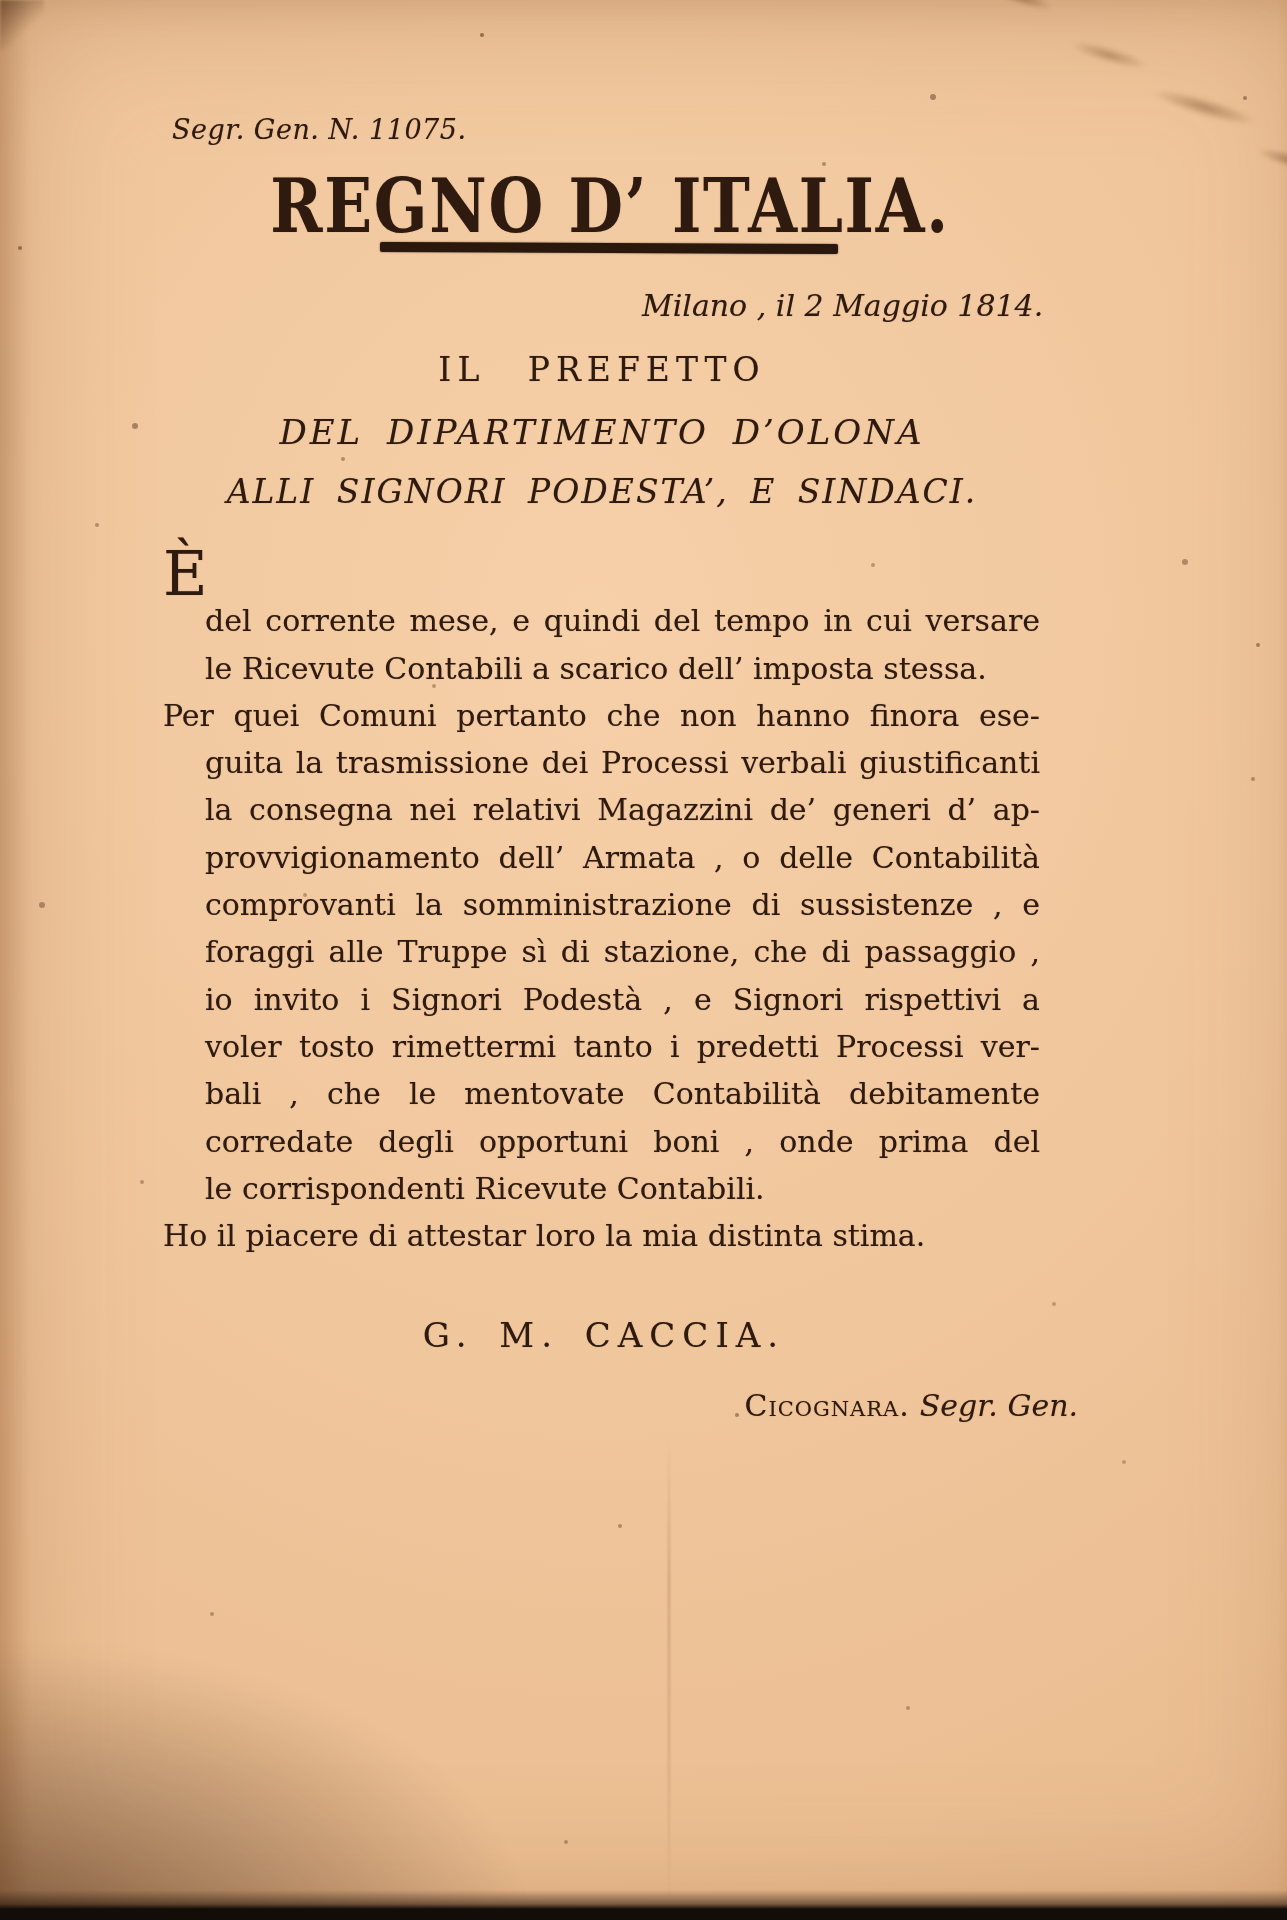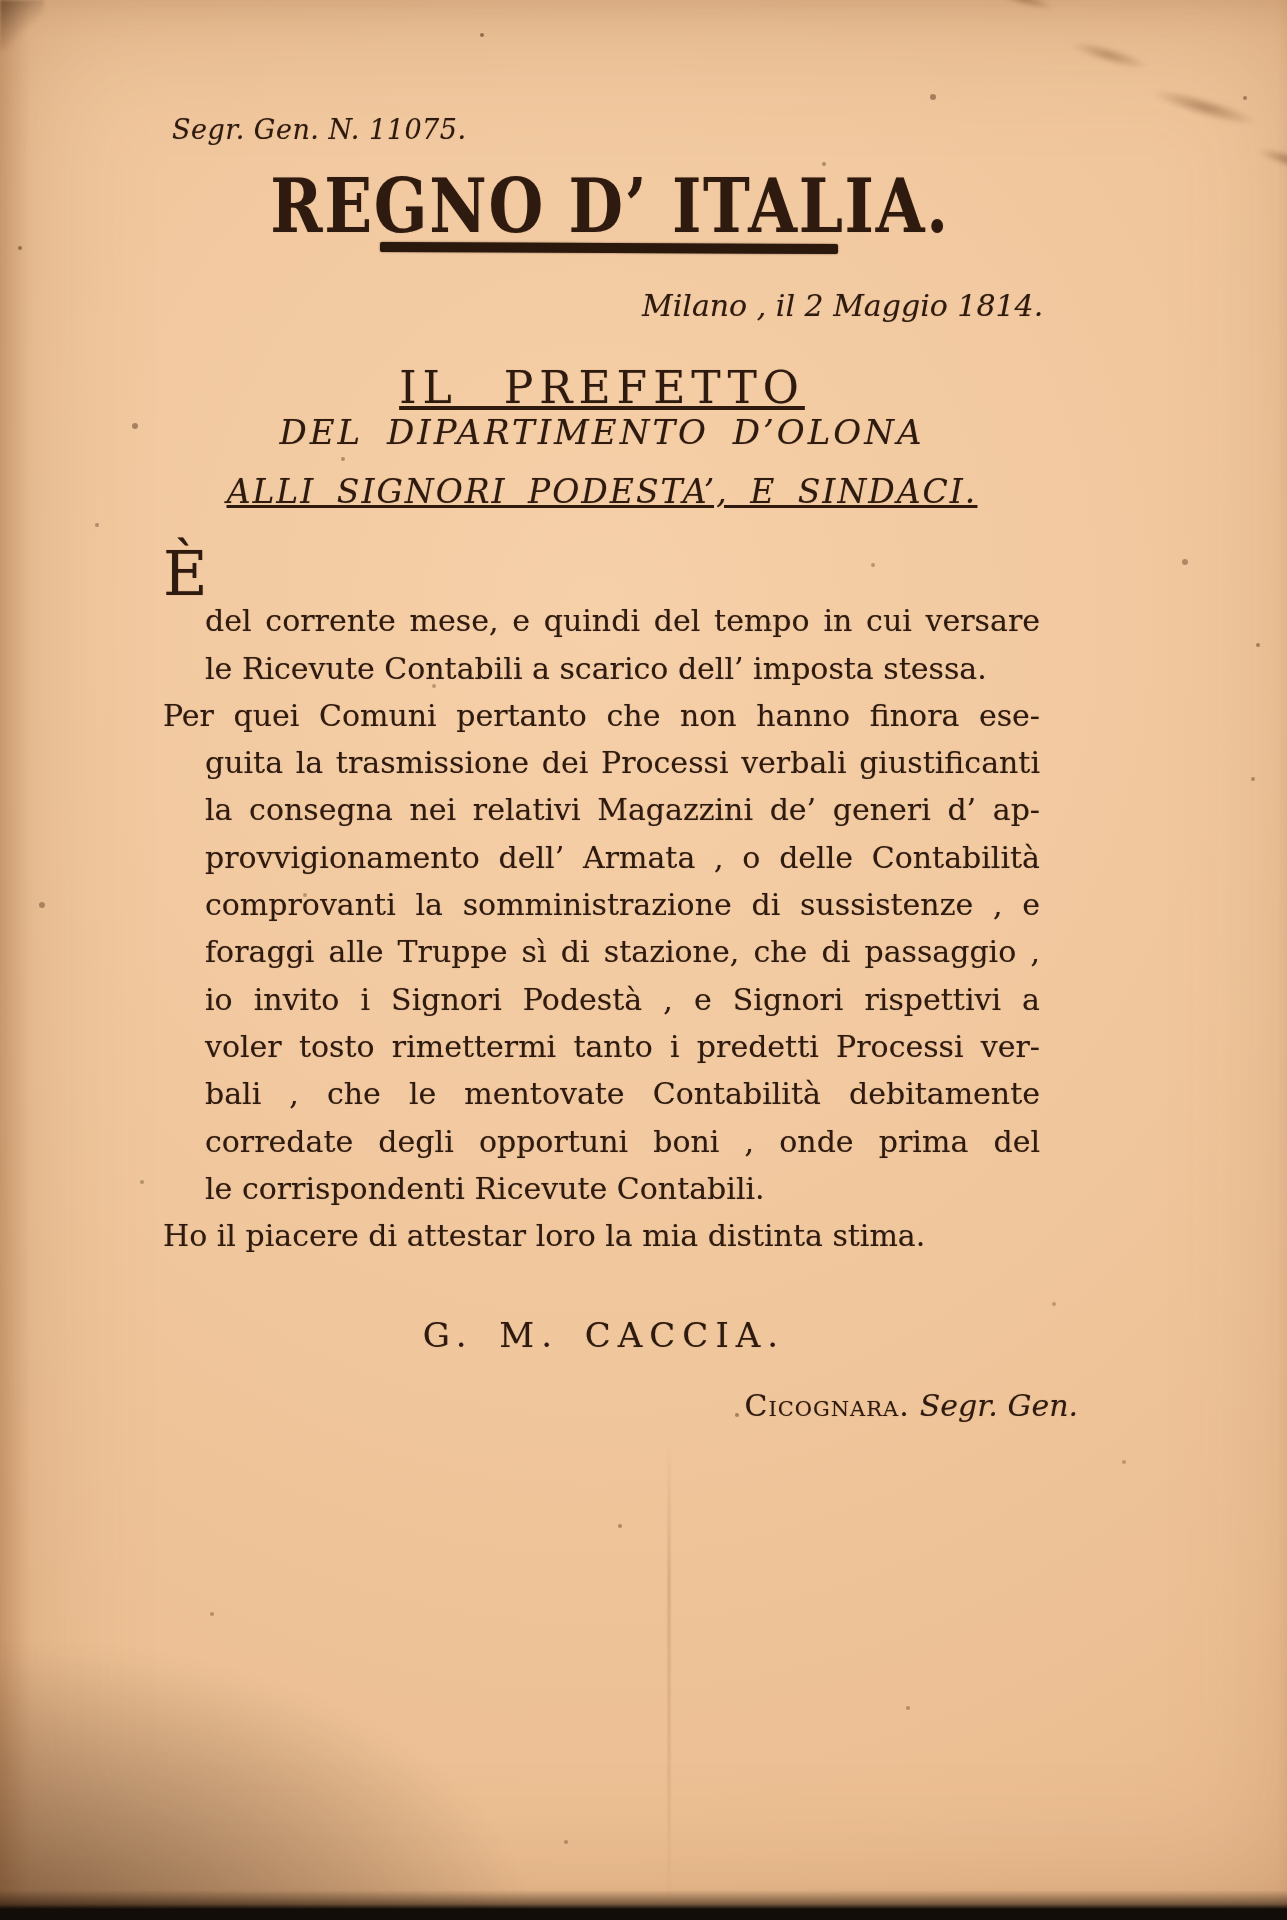--- a/index.html
+++ b/index.html
@@ -49,23 +49,23 @@
 
   .ref{position:absolute;left:172px;top:114px;font-style:italic;font-size:27px;letter-spacing:.5px;}
   .doc-title{position:absolute;left:0;top:163px;width:1220px;text-align:center;
     font-size:74px;font-weight:bold;letter-spacing:2px;white-space:nowrap;
     transform:scaleX(.85);transform-origin:610px 50%;}
   .title-rule{position:absolute;left:380px;top:243px;width:458px;height:10px;background:#2a180d;
     transform:rotate(.25deg);border-radius:2px;box-shadow:0 0 2px rgba(42,24,13,.6);}
   .dateline{position:absolute;left:642px;top:288px;width:400px;text-align:center;
     font-style:italic;font-size:30px;white-space:nowrap;}
   .h-center{position:absolute;left:0;width:1204px;text-align:center;white-space:nowrap;}
-  .h1{top:362px;font-size:44px;letter-spacing:6px;word-spacing:26px;text-decoration:underline;}
+  .h1{top:350px;font-size:33px;letter-spacing:6px;word-spacing:26px;}
   .h2{top:412px;font-size:34px;letter-spacing:3px;word-spacing:10px;font-style:italic;}
-  .h3{top:472px;font-size:33px;font-style:italic;letter-spacing:2px;word-spacing:9px;text-decoration:underline;}
+  .h3{top:472px;font-size:33px;font-style:italic;letter-spacing:2px;word-spacing:9px;}
 
   .body-text{position:absolute;left:163px;top:550px;width:877px;font-size:30px;line-height:47.3px;}
   .line{min-height:47.3px;}
   .line.indent{padding-left:42px;}
   .line.jfull{text-align:justify;text-align-last:justify;}
   .line.first{display:flex;align-items:baseline;}
   .dropcap{font-size:61px;margin-right:15px;flex:0 0 auto;}
   .jtext{flex:1 1 auto;text-align:justify;text-align-last:justify;}
 
   .signature{position:absolute;left:0;top:1315px;width:1208px;text-align:center;

